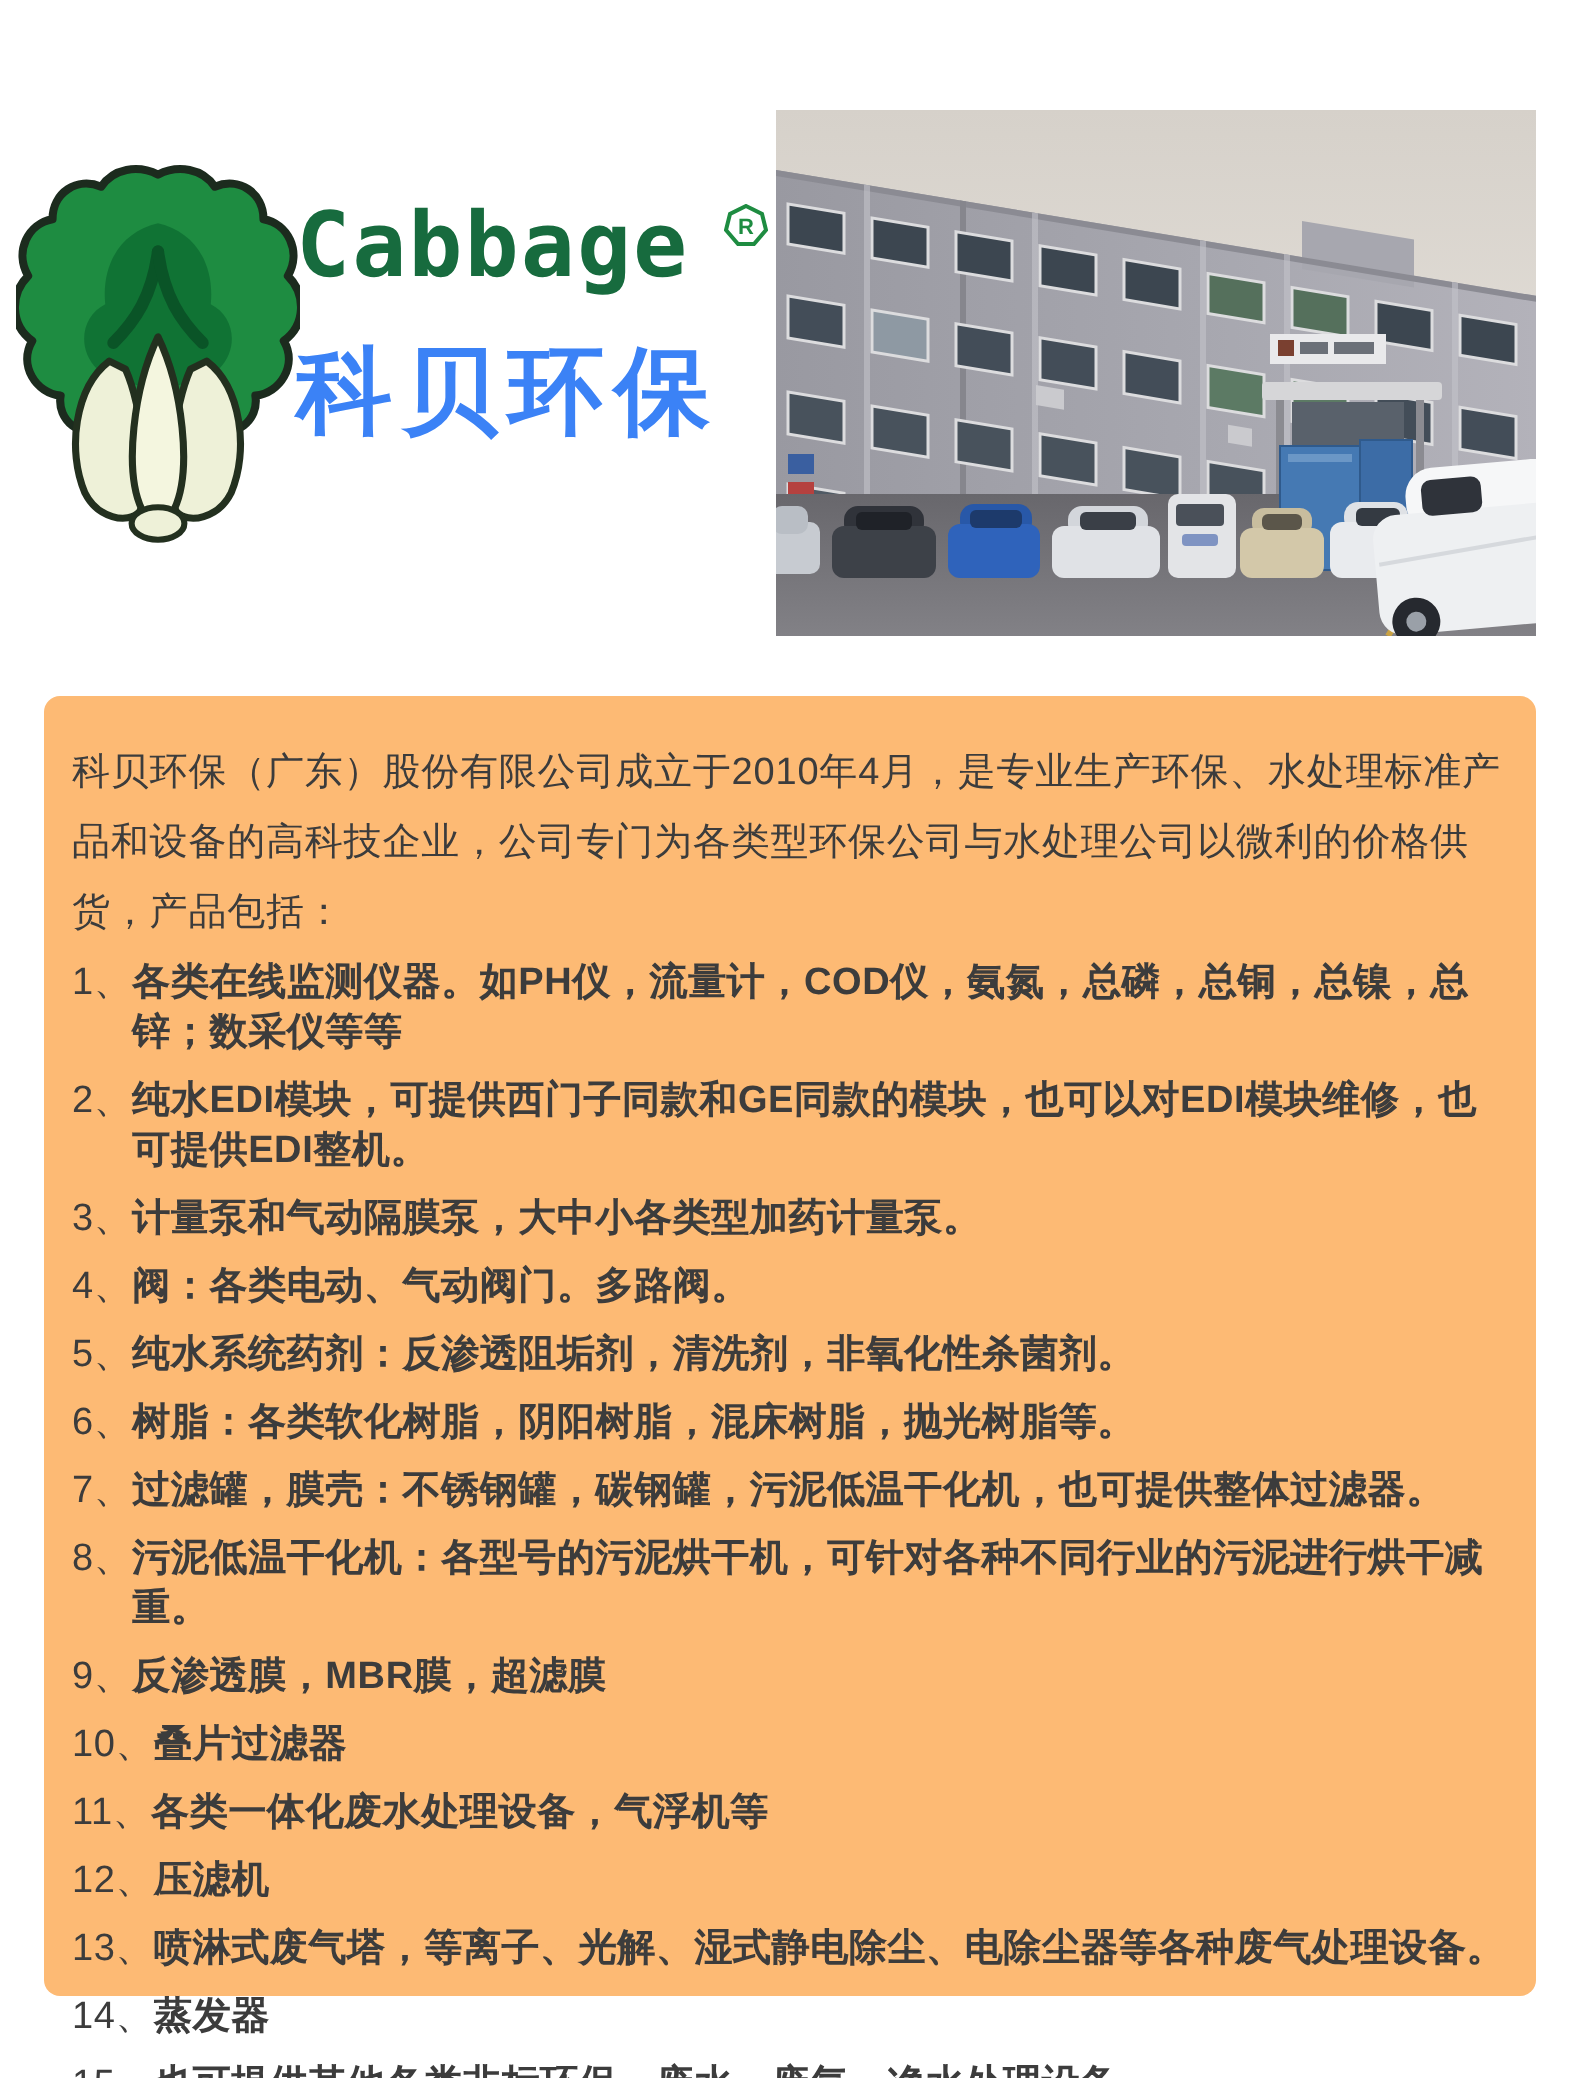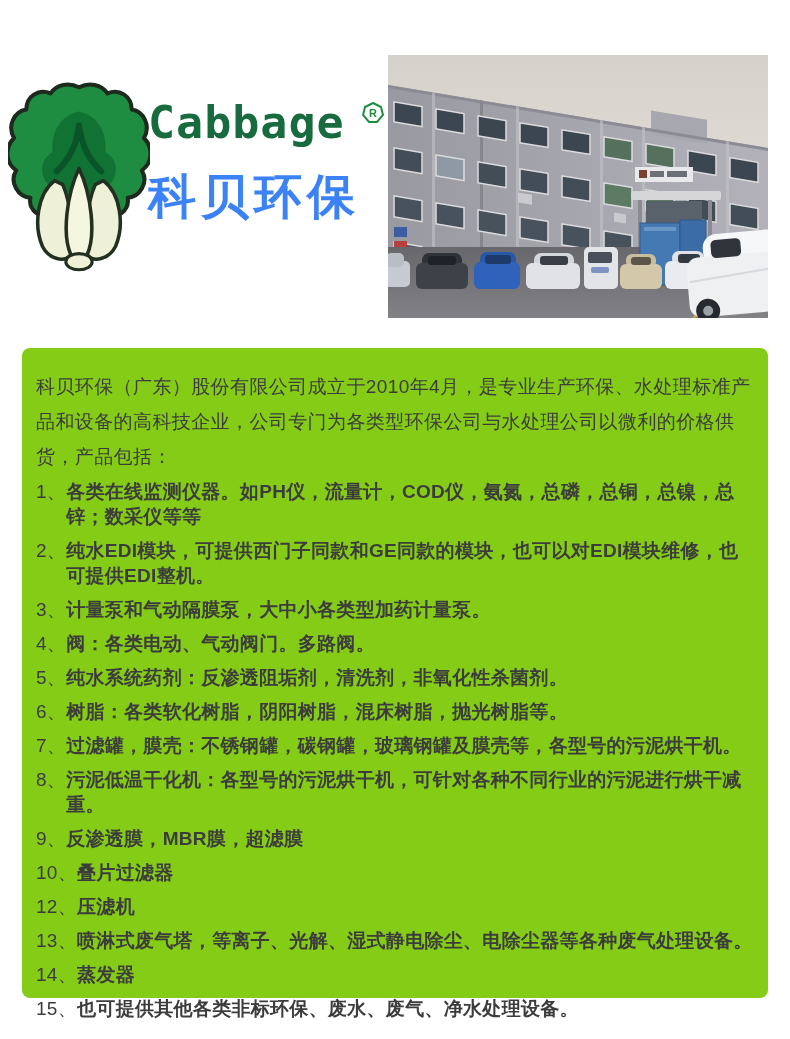--- a/index.html
+++ b/index.html
@@ -23,21 +23,21 @@
     color:#3b82f6; font-weight:bold; font-size:48px; letter-spacing:5px; line-height:1.2;
     font-family:"Liberation Sans", sans-serif;
   }
   .photo {
     position:absolute; left:388px; top:55px; width:380px; height:263px;
     overflow:hidden; background:#d8d4cf;
   }
   
   .panel {
     position:absolute; left:22px; top:348px; width:746px; height:650px;
-    background:#84cc16; border-radius:8px;
+    background:#fdba74; border-radius:8px;
     padding:21px 14px 0 14px;
     color:#3c3c3c; font-size:19px;
   }
   .intro { line-height:35px; letter-spacing:0.4px; margin-bottom:5px; }
   .product-list { list-style:none; }
   .product-list li { display:flex; line-height:25px; margin-bottom:9px; letter-spacing:0.3px; }
   .product-list .num { flex:none; white-space:nowrap; }
   .product-list .txt { flex:1;font-weight:bold; }
 </style>
 </head>
@@ -239,35 +239,39 @@
       <li>
           <span class="num">5、</span>
           <span class="txt">纯水系统药剂：反渗透阻垢剂，清洗剂，非氧化性杀菌剂。</span>
         </li>
       <li>
           <span class="num">6、</span>
           <span class="txt">树脂：各类软化树脂，阴阳树脂，混床树脂，抛光树脂等。</span>
         </li>
       <li>
           <span class="num">7、</span>
-          <span class="txt">过滤罐，膜壳：不锈钢罐，碳钢罐，玻璃钢罐及膜壳等，各型号的污泥烘干机。</span>
+          <span class="txt">过滤罐，膜壳：不锈钢罐，碳钢罐，污泥低温干化机，也可提供整体过滤器。</span>
         </li>
       <li>
           <span class="num">8、</span>
           <span class="txt">污泥低温干化机：各型号的污泥烘干机，可针对各种不同行业的污泥进行烘干减重。</span>
         </li>
       <li>
           <span class="num">9、</span>
           <span class="txt">反渗透膜，MBR膜，超滤膜</span>
         </li>
       <li>
           <span class="num">10、</span>
           <span class="txt">叠片过滤器</span>
         </li>
       <li>
+          <span class="num">11、</span>
+          <span class="txt">各类一体化废水处理设备，气浮机等</span>
+        </li>
+      <li>
           <span class="num">12、</span>
           <span class="txt">压滤机</span>
         </li>
       <li>
           <span class="num">13、</span>
           <span class="txt">喷淋式废气塔，等离子、光解、湿式静电除尘、电除尘器等各种废气处理设备。</span>
         </li>
       <li>
           <span class="num">14、</span>
           <span class="txt">蒸发器</span>

